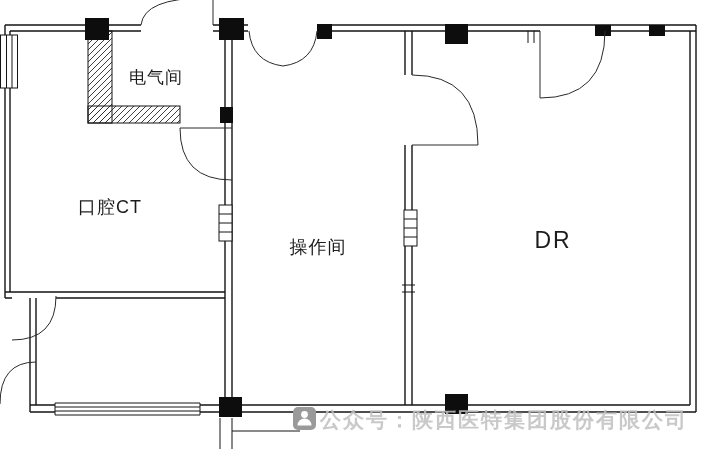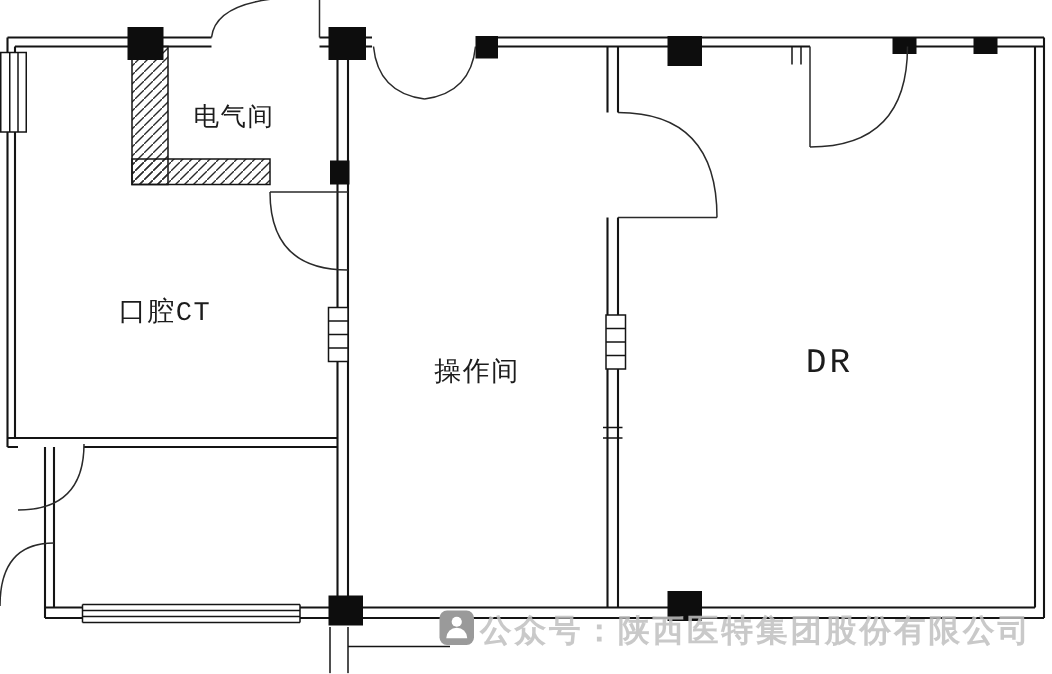--- a/index.html
+++ b/index.html
@@ -1,17 +1,17 @@
 <!DOCTYPE html>
 <html><head>
 <meta charset="utf-8">
 <style>
   html,body{margin:0;padding:0;background:#ffffff;}
   .stage{position:relative;width:701px;height:449px;background:#ffffff;overflow:hidden;
-         font-family:Liberation Mono, monospace;}
+         font-family:Liberation Sans, sans-serif;}
   svg{position:absolute;left:0;top:0;}
   .wall   {stroke:#141414;stroke-width:1.4;fill:none;}
   .thin   {stroke:#141414;stroke-width:1;fill:none;}
   .door   {stroke:#2a2a2a;stroke-width:1;fill:none;}
   .col    {fill:#0d0d0d;stroke:none;}
   .whitebg{fill:#ffffff;stroke:#141414;stroke-width:1;}
   .roomlbl{fill:#1c1c1c;}
   .lbl-cn {font-size:18px;letter-spacing:1px;}
   .lbl-sm {font-size:17px;letter-spacing:1px;}
   .lbl-dr {font-size:23px;letter-spacing:2px;}

